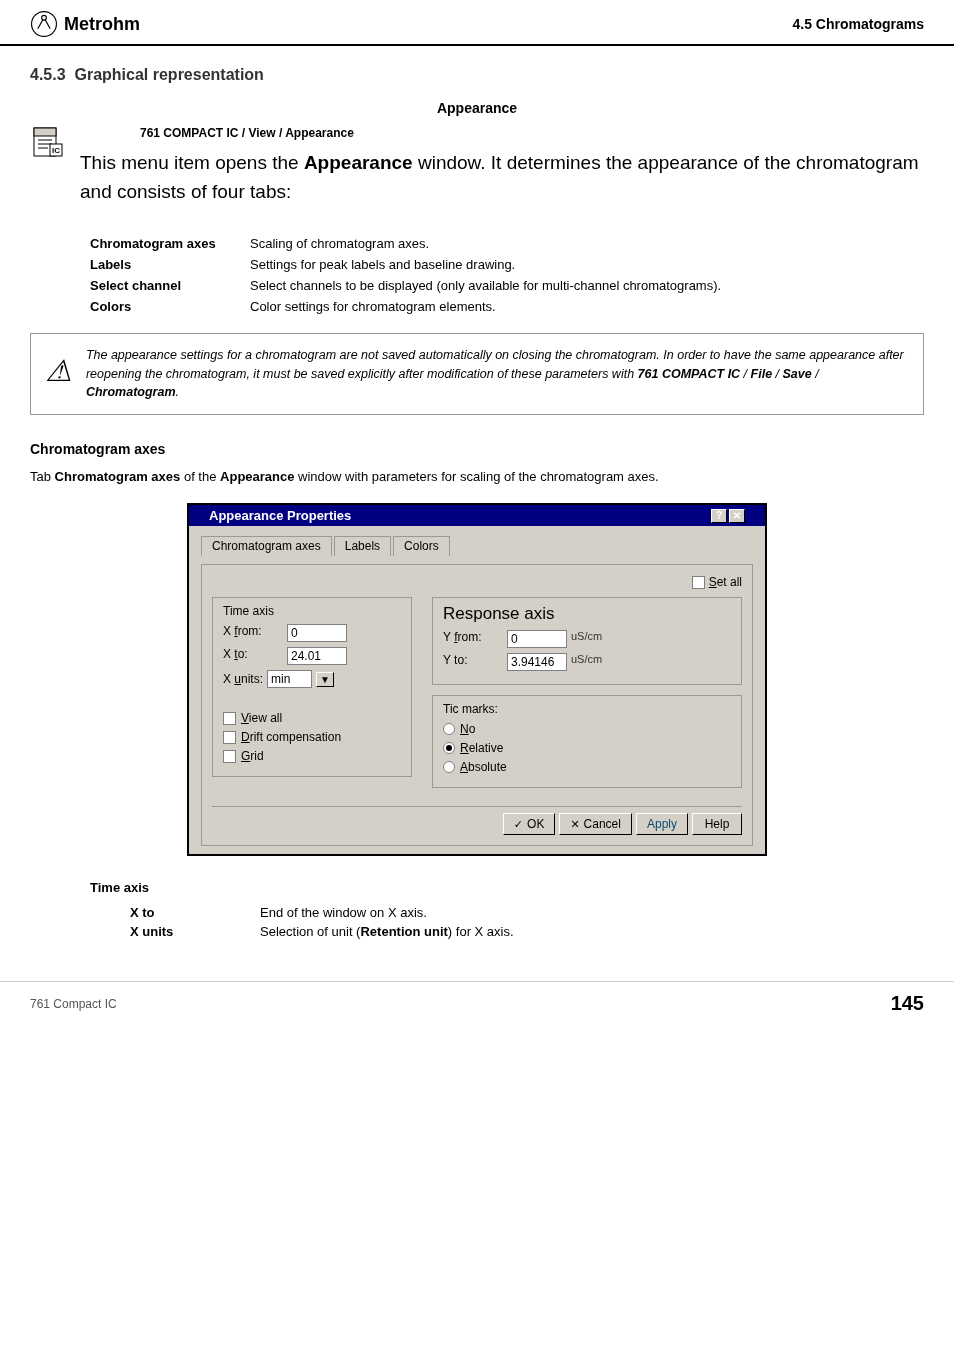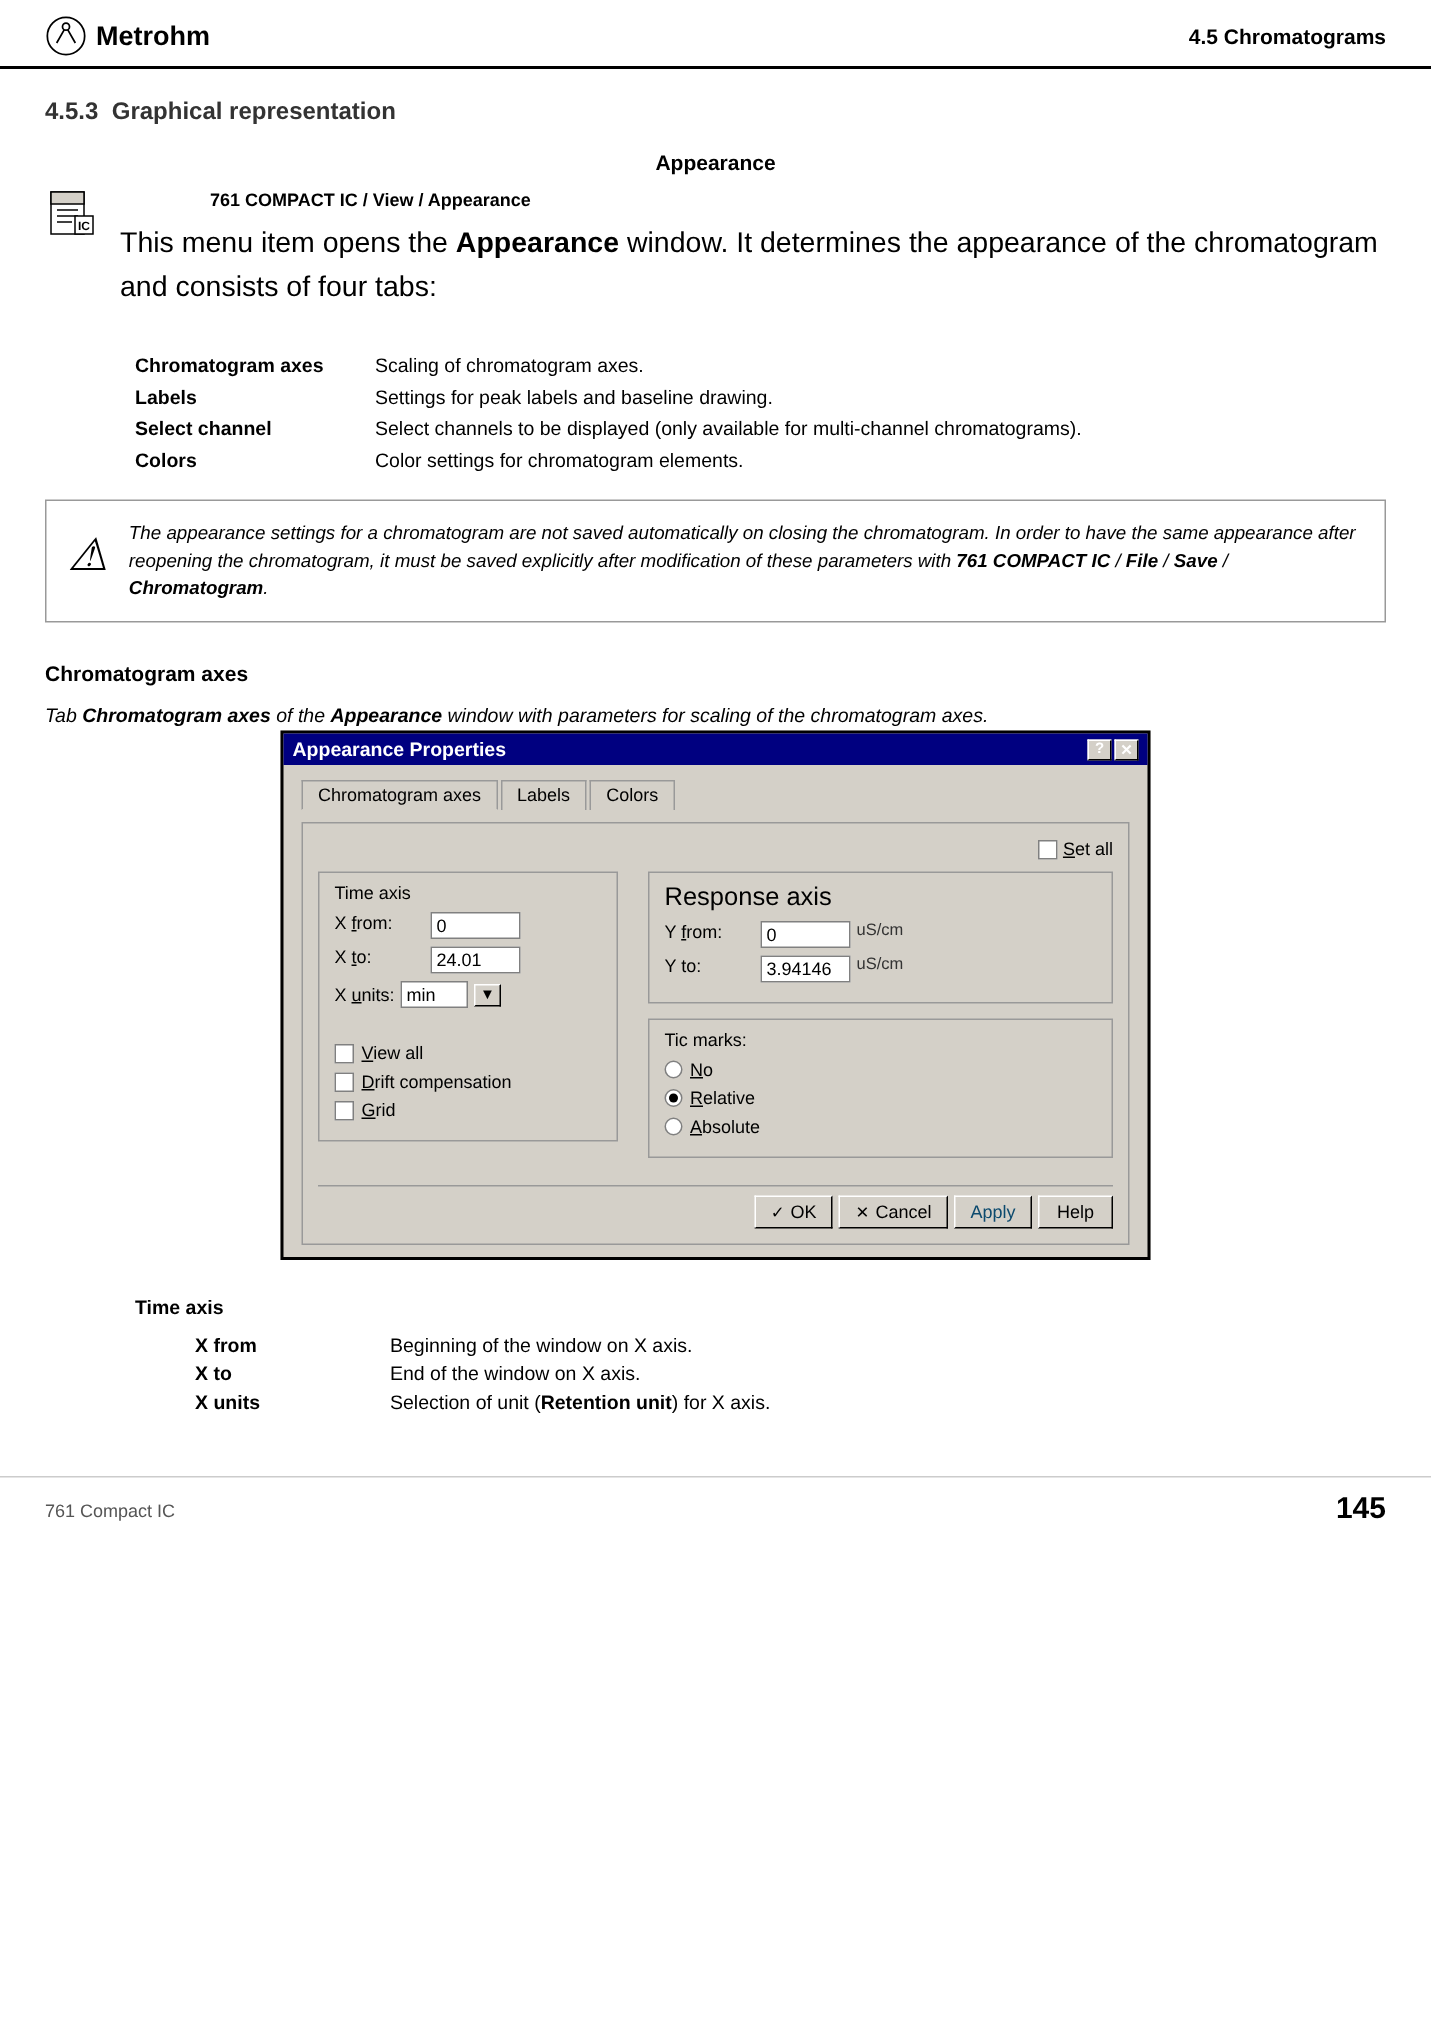--- a/index.html
+++ b/index.html
@@ -123,38 +123,38 @@
 
     
     .subsection-left-heading {
       font-size: 14px;
       font-weight: bold;
       margin-bottom: 10px;
     }
     .chromatogram-desc {
       font-size: 13px;
       line-height: 1.55;
-      font-style: italic;
+      margin-bottom: 16px;
     }
 
     
     .dialog {
       border: 2px solid #000;
       background: #d4d0c8;
       width: 580px;
       margin: 0 auto 24px auto;
       font-size: 12px;
     }
     .dialog-titlebar {
       background: #000080;
       color: #fff;
       display: flex;
       justify-content: space-between;
       align-items: center;
-      padding: 3px 6px;
+      padding: 3px 20px;
       font-size: 13px;
       font-weight: bold;
     }
     .dialog-titlebar-buttons {
       display: flex;
       gap: 2px;
     }
     .titlebar-btn {
       width: 16px;
       height: 14px;
@@ -576,24 +576,20 @@
           </div>
         </div>
       </div>
     </div>
   </div>
 
   <div class="time-axis-section">
     <div class="time-axis-title">Time axis</div>
     <table class="time-axis-table">
       <tbody id="time-axis-table-body">
-      <tr>
-            <td><strong>X from</strong></td>
-            <td>Beginning of the window on X axis.</td>
-          </tr>
           <tr>
             <td><strong>X to</strong></td>
             <td>End of the window on X axis.</td>
           </tr>
           <tr>
             <td><strong>X units</strong></td>
             <td>Selection of unit (<strong>Retention unit</strong>) for X axis.</td>
           </tr>
         </tbody>
     </table>

